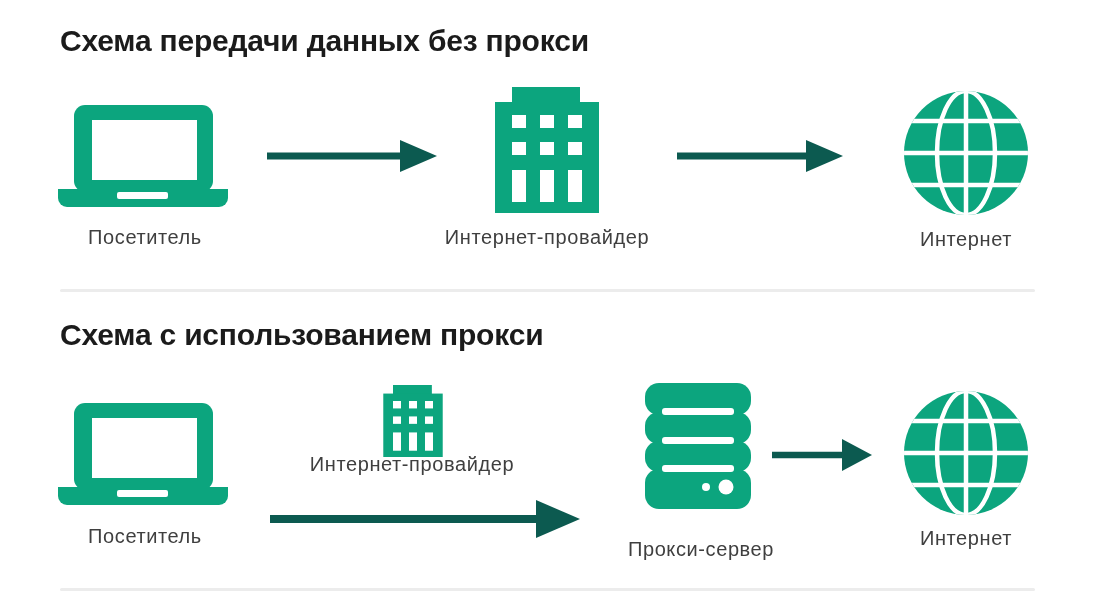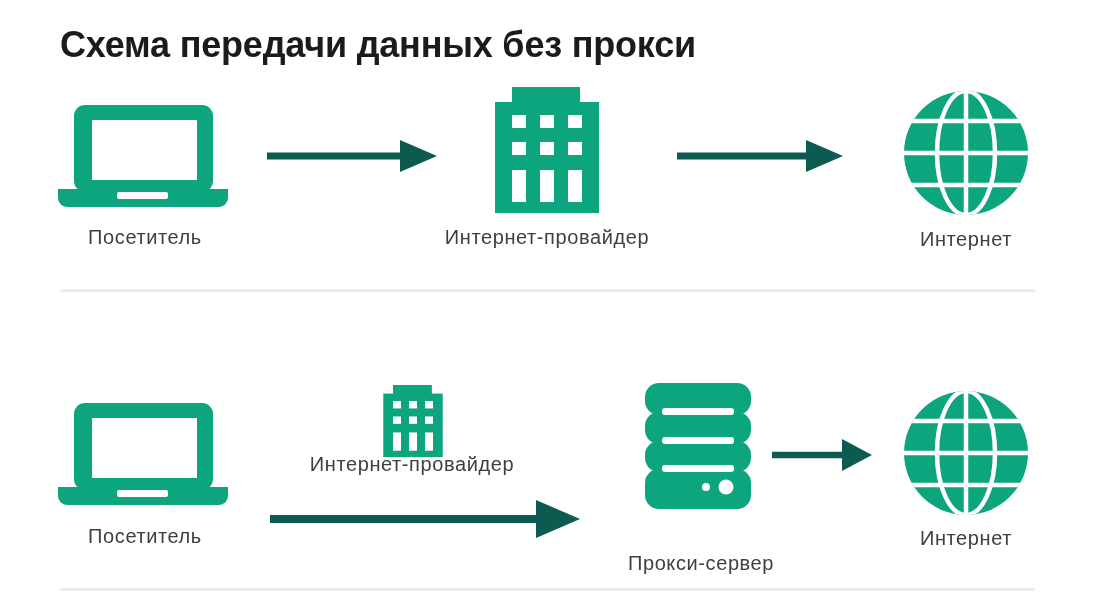--- a/index.html
+++ b/index.html
@@ -10,21 +10,21 @@
     --divider:#ececec;
     --bg:#ffffff;
   }
   html,body{margin:0;padding:0;background:var(--bg);}
   .canvas{
     position:relative;width:1098px;height:616px;background:var(--bg);
     font-family:"Liberation Sans","DejaVu Sans",sans-serif;overflow:hidden;
   }
   .abs{position:absolute;}
   .section-title{
-    font-size:36px;font-weight:bold;color:var(--title);
+    font-size:30px;font-weight:bold;color:var(--title);
     letter-spacing:-0.2px;white-space:nowrap;
   }
   .node-label{
     font-size:20px;color:var(--label);letter-spacing:0.6px;
     white-space:nowrap;transform:translateX(-50%);
   }
   .divider{background:var(--divider);height:3px;border-radius:2px;}
   .ic-green{fill:var(--green);}
   .ic-white{fill:#ffffff;}
   .wh-stroke{stroke:#ffffff;stroke-width:4.5;fill:none;}
@@ -94,20 +94,21 @@
         <line class="wh-stroke" x1="0" y1="31" x2="126" y2="31"></line>
         <line class="wh-stroke" x1="0" y1="63" x2="126" y2="63"></line>
         <line class="wh-stroke" x1="0" y1="95" x2="126" y2="95"></line>
       </g>
     </svg>
   </div>
   <div class="abs node-label" style="left:966px;top:228px;">Интернет</div>
 
   <div class="abs divider" style="left:60px;top:289px;width:975px;"></div>
 
+  <div class="abs section-title" style="left:60px;top:318px;">Схема с использованием прокси</div>
 
   <div class="abs" style="left:58px;top:403px;">
     <svg width="170" height="103" viewBox="0 0 170 103">
       <rect class="ic-green" x="16" y="0" width="139" height="87" rx="11"></rect>
       <rect class="ic-white" x="34" y="15" width="105" height="60"></rect>
       <path class="ic-green" d="M0,84 h170 v9 a9,9 0 0 1 -9,9 h-152 a9,9 0 0 1 -9,-9 z"></path>
       <rect class="ic-white" x="59" y="87" width="51" height="7" rx="2"></rect>
     </svg>
   </div>
   <div class="abs node-label" style="left:145px;top:525px;">Посетитель</div>
@@ -142,21 +143,21 @@
       <rect class="ic-green" x="0" y="29" width="106" height="32" rx="14"></rect>
       <rect class="ic-green" x="0" y="58" width="106" height="31" rx="14"></rect>
       <rect class="ic-green" x="0" y="86" width="106" height="40" rx="14"></rect>
       <rect class="ic-white" x="17" y="25" width="72" height="7" rx="3"></rect>
       <rect class="ic-white" x="17" y="54" width="72" height="7" rx="3"></rect>
       <rect class="ic-white" x="17" y="82" width="72" height="7" rx="3"></rect>
       <circle class="ic-white" cx="61" cy="104" r="4"></circle>
       <circle class="ic-white" cx="81" cy="104" r="7.5"></circle>
     </svg>
   </div>
-  <div class="abs node-label" style="left:701px;top:552px;">Прокси-сервер</div>
+  <div class="abs node-label" style="left:701px;top:538px;">Прокси-сервер</div>
 
   <div class="abs" style="left:772px;top:438px;">
     <svg width="100" height="34" viewBox="0 0 100 34">
       <line class="arrow-line" x1="0" y1="17" x2="74" y2="17" stroke-width="6.5"></line>
       <polygon class="arrow-head" points="70,1 100,17 70,33"></polygon>
     </svg>
   </div>
 
   <div class="abs" style="left:903px;top:390px;">
     <svg width="126" height="126" viewBox="0 0 126 126">

